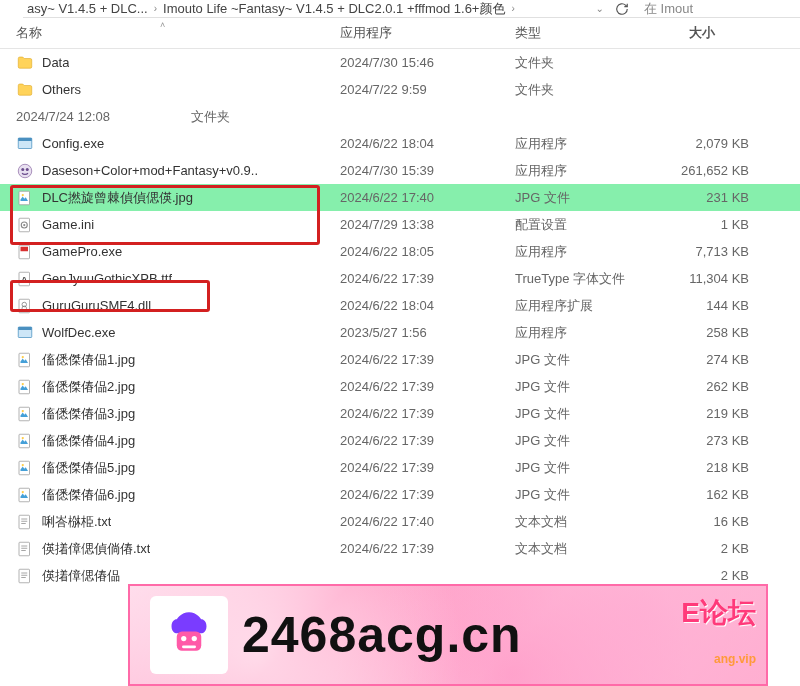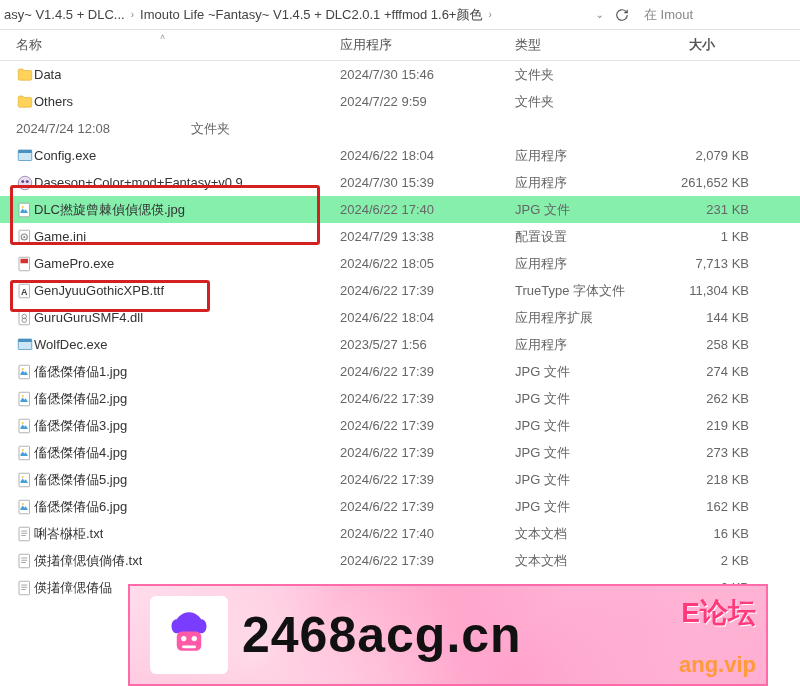--- a/index.html
+++ b/index.html
@@ -9,22 +9,23 @@
       color: #333;
       background: #fff;
       width: 800px;
       overflow: hidden;
     }
     .breadcrumb {
       display: flex;
       align-items: center;
       padding: 2px 4px;
       border-bottom: 1px solid #e0e0e0;
-      height: 30px;
+      height: 18px;
       gap: 4px;
+      margin-left: 23px;
     }
     .bc-item { color: #444; white-space: nowrap; }
     .bc-sep { color: #888; font-size: 10px; padding: 0 2px; }
     .bc-spacer { flex: 1; }
     .bc-refresh {
       width: 20px; height: 20px; display: flex; align-items: center; justify-content: center;
       color: #666;
     }
     .bc-v { color: #888; font-size: 10px; padding: 0 4px; }
     .searchbox {
@@ -49,21 +50,21 @@
     .sort-arrow { font-size: 9px; color: #999; position: absolute; left: 160px; top: 2px; }
     .files { }
     .row {
       display: flex;
       align-items: center;
       height: 27px;
       padding-left: 16px;
       position: relative;
     }
     .row.selected { background: #86efac; }
-    .cell-name { width: 324px; display: flex; align-items: center; overflow: hidden; }
+    .cell-name { width: 324px; display: flex; align-items: center; gap: 8px; overflow: hidden; }
     .cell-date { width: 175px; color: #666; }
     .cell-type { width: 140px; color: #666; }
     .cell-size { width: 110px; color: #666; text-align: right; padding-right: 16px; }
     .fname { white-space: nowrap; overflow: hidden; text-overflow: ellipsis; }
     .icon { width: 18px; height: 18px; flex-shrink: 0; display: inline-flex; align-items: center; justify-content: center; }
     .highlight-box {
       position: absolute;
       border: 3px solid #d32020;
       pointer-events: none;
       z-index: 5;
@@ -103,21 +104,21 @@
       letter-spacing: 1px;
       position: relative;
       z-index: 2;
       font-family: Arial Black, Arial, sans-serif;
     }
     .banner-side1 {
       position: absolute; right: 10px; top: 8px; color: #ff3a7a; font-weight: bold; font-size: 28px; z-index: 2;
       text-shadow: 1px 1px 0 #fff;
     }
     .banner-side2 {
-      position: absolute; right: 10px; bottom: 6px; color: #ff9a3a; font-weight: bold; font-size: 22px; z-index: 2;
+      position: absolute; right: 10px; bottom: 18px; color: #ff9a3a; font-weight: bold; font-size: 12px; z-index: 2;
     }
   </style>
 </head>
 <body>
 
 <div class="breadcrumb">
   <span class="bc-item">asy~ V1.4.5 + DLC...</span>
   <span class="bc-sep">›</span>
   <span class="bc-item">Imouto Life ~Fantasy~ V1.4.5 + DLC2.0.1 +fffmod 1.6+颜色</span>
   <span class="bc-sep">›</span>

